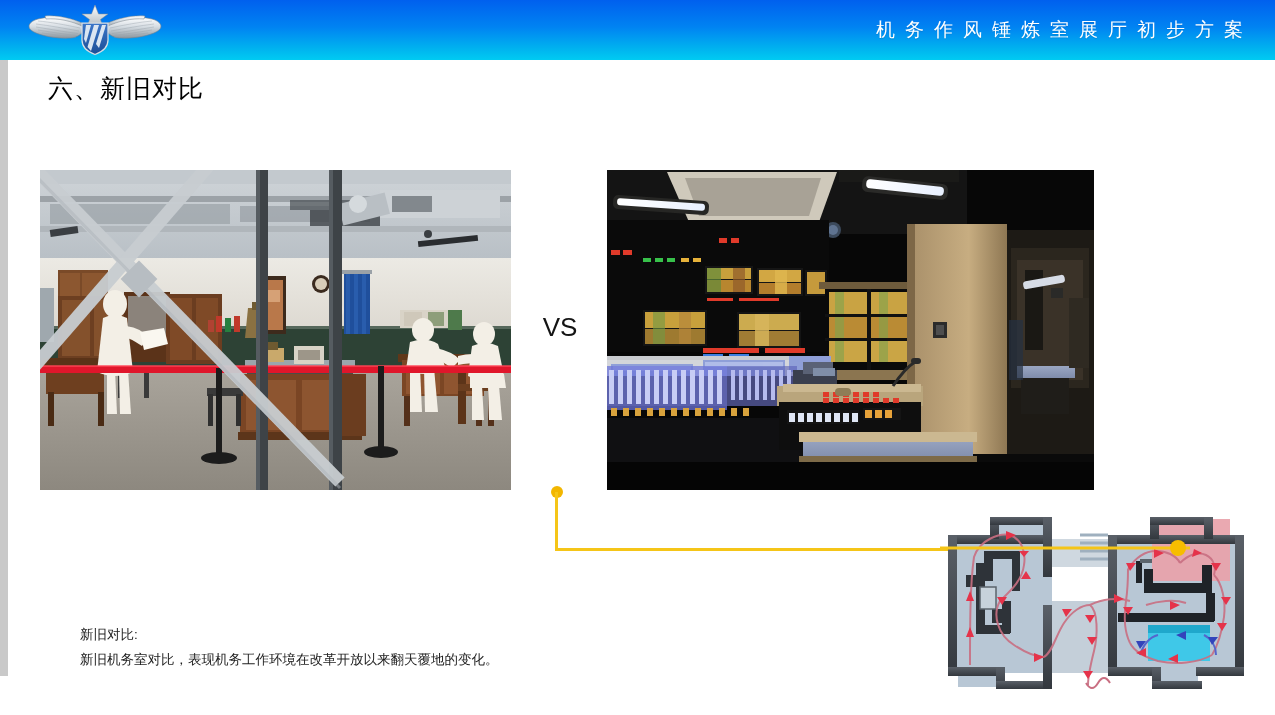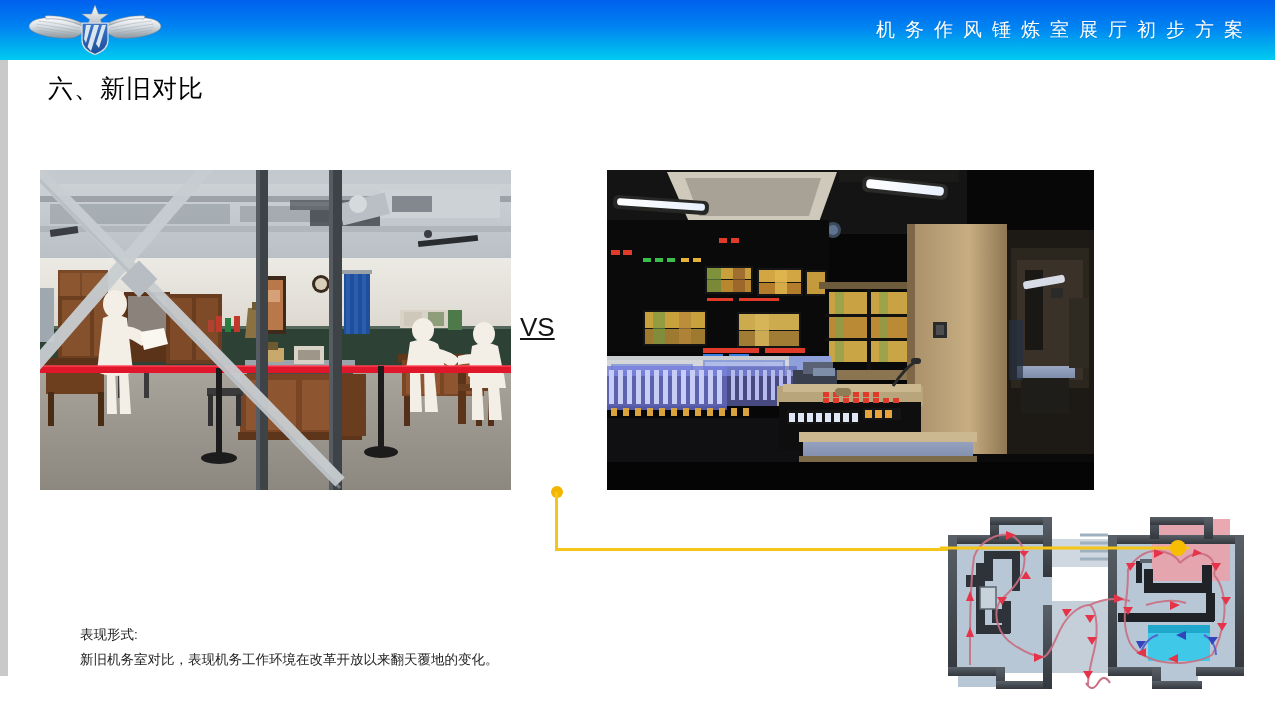--- a/index.html
+++ b/index.html
@@ -62,24 +62,24 @@
     overflow:hidden;
     background:#111;
   }
   .photo-left{ left:40px; top:170px; width:471px; height:320px; }
   .photo-right{ left:607px; top:170px; width:487px; height:320px; }
 
   .vs{
     position:absolute;
     left:520px; top:312px;
     width:80px;
+    text-align:center;
     font-size:26px;
     color:#141414;
     font-family:"Liberation Sans",sans-serif;
-    text-decoration:underline;
   }
 
   
   .conn-dot{
     position:absolute; left:551px; top:486px;
     width:12px; height:12px; border-radius:50%;
     background:#f2b600;
   }
   .conn-v{
     position:absolute; left:555px; top:492px;
@@ -752,19 +752,19 @@
       <g stroke="#c96f82" stroke-width="2" fill="none">
         <path d="M146 178 q6 10 12 0 q6 -10 12 0"></path>
       </g>
 
       <line x1="-20" y1="43" x2="250" y2="43" stroke="#f5c518" stroke-width="3"></line>
       <circle cx="238" cy="43" r="8" fill="#f7bd00"></circle>
     </svg>
   </div>
 
   <div class="caption cap-left">
-    <div>表现形式:</div>
+    <div>新旧对比:</div>
     <div>新旧机务室对比，表现机务工作环境在改革开放以来翻天覆地的变化。</div>
   </div>
 
 
 
 </div>
 
 </body></html>

